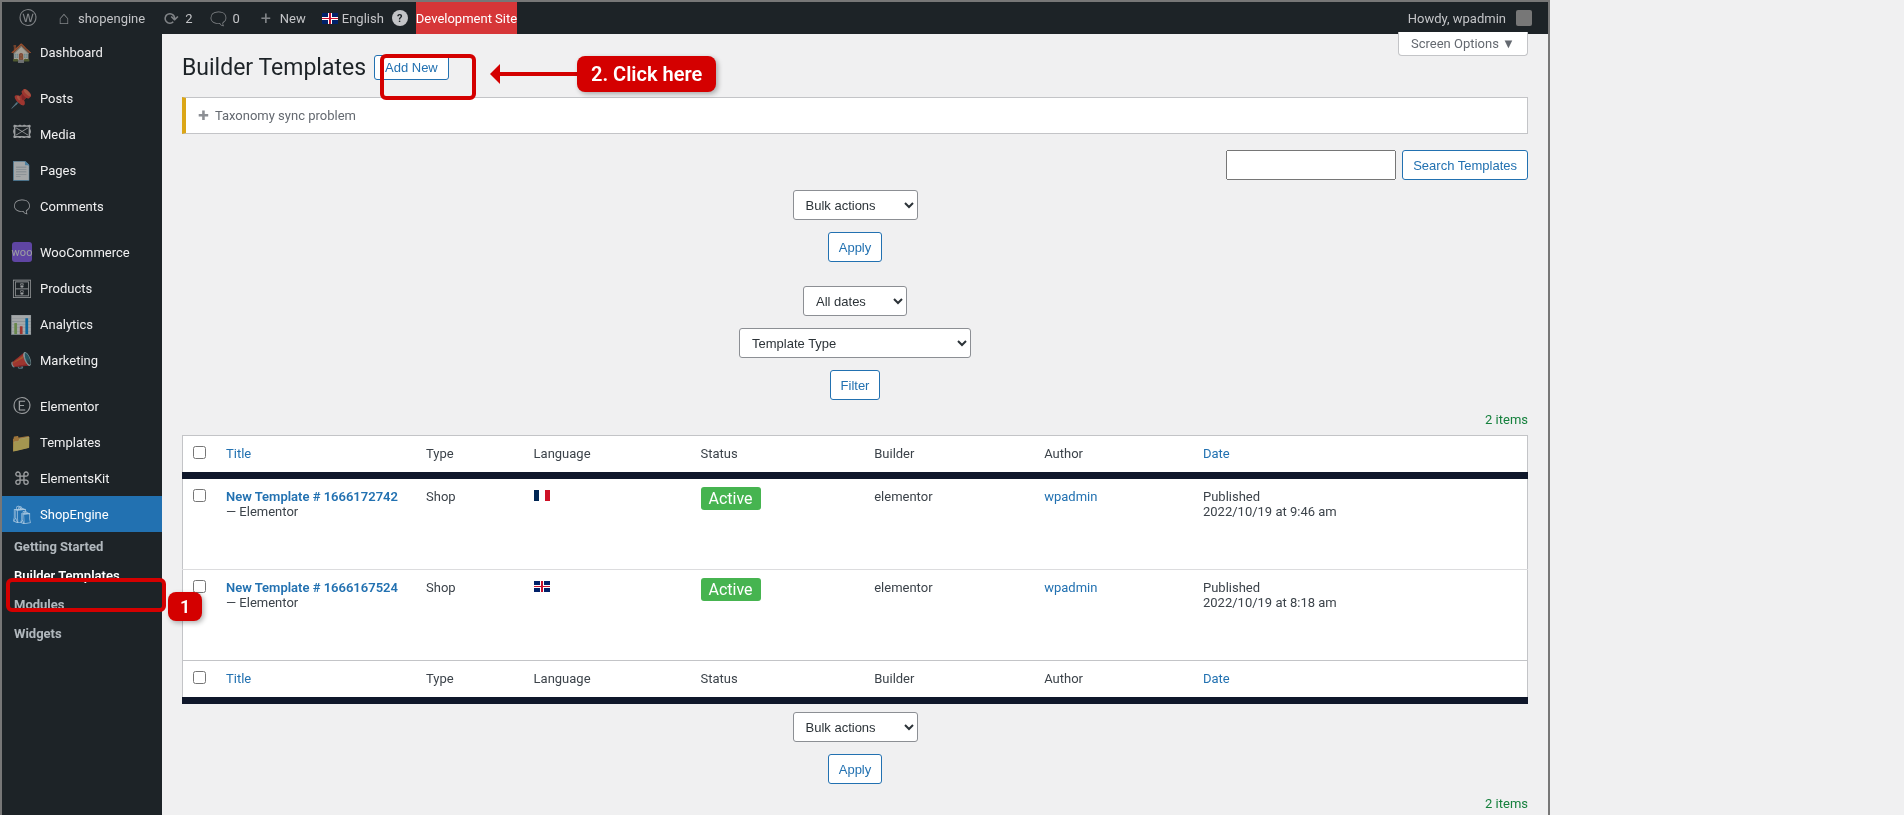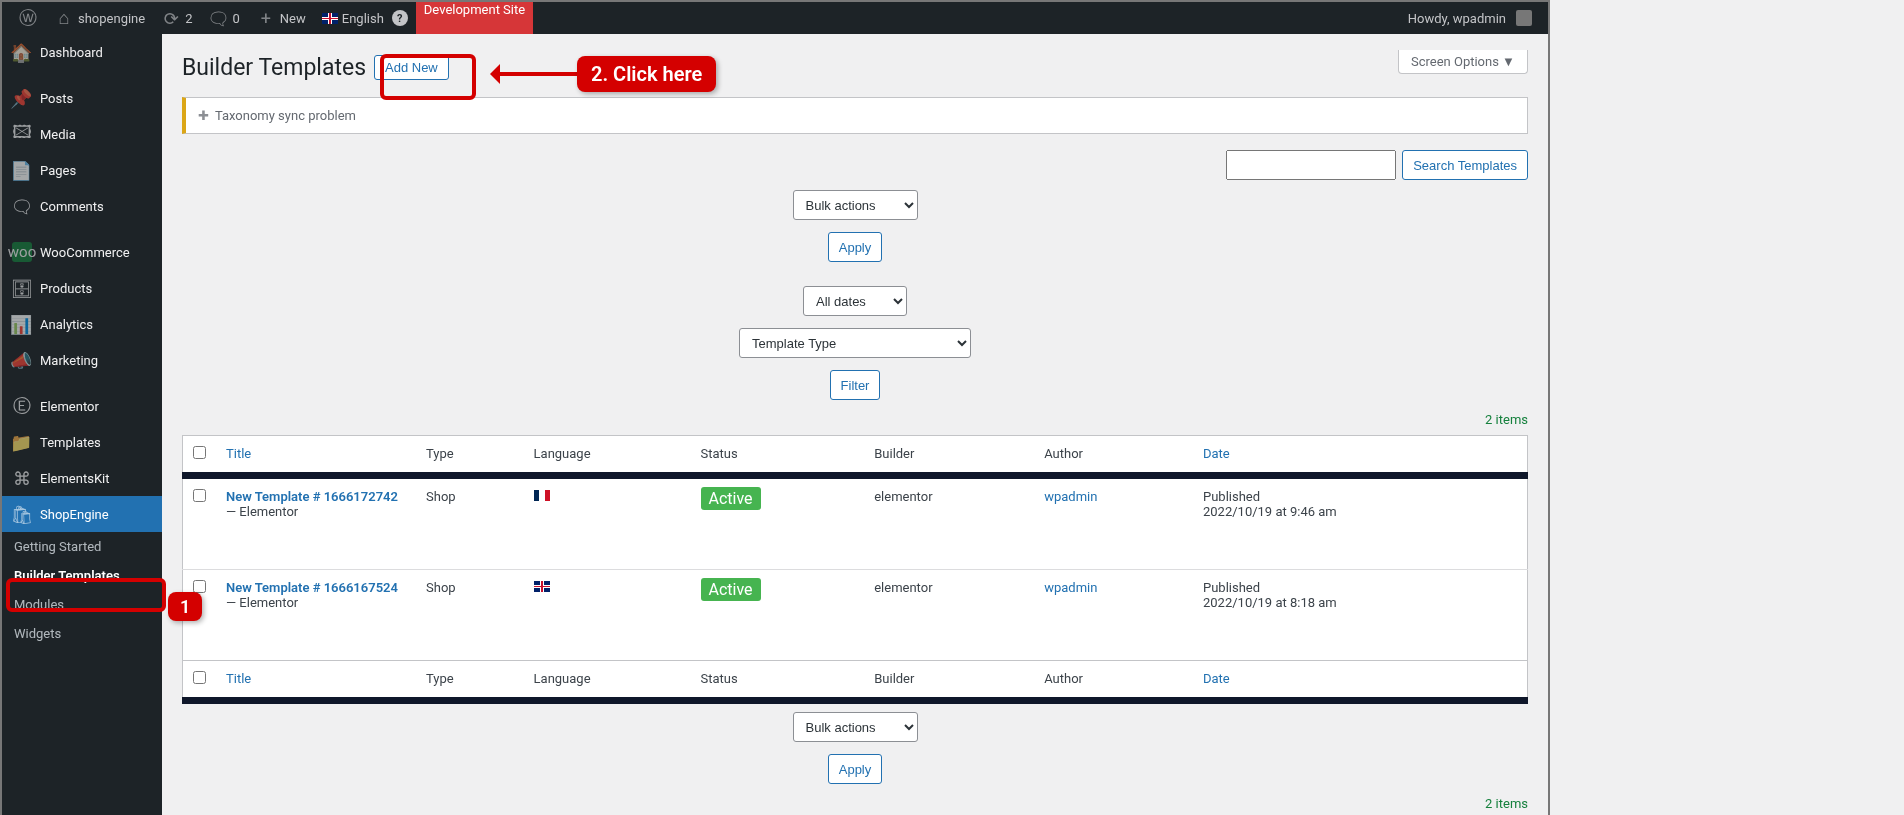--- a/index.html
+++ b/index.html
@@ -2,45 +2,45 @@
 <html><head>
 <meta charset="utf-8">
 <style>
 * { box-sizing: border-box; margin: 0; padding: 0; }
 body { font-family: -apple-system, BlinkMacSystemFont, "Segoe UI", Roboto, sans-serif; font-size: 13px; background: #f0f0f1; color: #3c434a; }
 
 
 .admin-bar { height: 32px; background: #1d2327; color: #c3c4c7; display: flex; align-items: center; padding: 0 8px; font-size: 13px; justify-content: space-between; }
 .admin-bar-left { display: flex; align-items: center; gap: 0; }
 .admin-bar-item { display: flex; align-items: center; gap: 4px; padding: 0 8px; height: 32px; cursor: pointer; }
-.dev-badge { background: #d63638; color: #fff; padding: 0 8px; height: 32px; display: flex; align-items: flex-start; }
+.dev-badge { background: #d63638; color: #fff; padding: 0 0; height: 32px; display: flex; align-items: center; }
 .admin-bar-right { display: flex; align-items: center; }
 .avatar { width: 16px; height: 16px; background: #777; border-radius: 2px; margin-left: 6px; }
 .flag { display: inline-block; width: 16px; height: 11px; }
 .flag-uk { background: linear-gradient(#012169 0 0); position: relative; }
 .flag-uk::before { content: ""; position: absolute; inset: 0; background: linear-gradient(to bottom, transparent 40%, #fff 40%, #fff 60%, transparent 60%), linear-gradient(to right, transparent 40%, #fff 40%, #fff 60%, transparent 60%); }
 .flag-uk::after { content: ""; position: absolute; inset: 0; background: linear-gradient(to bottom, transparent 44%, #c8102e 44%, #c8102e 56%, transparent 56%), linear-gradient(to right, transparent 44%, #c8102e 44%, #c8102e 56%, transparent 56%); }
 .flag-fr { background: linear-gradient(to right, #002654 0 33%, #fff 33% 66%, #ce1126 66%); }
 
 
 .wrap { display: flex; }
 .sidebar { width: 160px; background: #1d2327; color: #f0f0f1; min-height: calc(100vh - 32px); }
 .sidebar-item { display: flex; align-items: center; gap: 8px; padding: 8px 10px; cursor: pointer; color: #f0f0f1; position: relative; }
 .sidebar-item.active { background: #2271b1; color: #fff; }
 .sidebar-item.active::after { content: ""; position: absolute; right: -8px; top: 50%; transform: translateY(-50%); border: 8px solid transparent; border-right-color: #f0f0f1; }
-.sidebar-sub { padding: 7px 12px; font-size: 13px; color: rgba(240,246,252,0.7); cursor: pointer; }
+.sidebar-sub { padding: 7px 12px; font-size: 13px; color: rgba(240,246,252,0.7); cursor: pointer; font-weight: bold; }
 .sidebar-sub.current { color: #fff; font-weight: 600; }
 .icon { width: 20px; height: 20px; display: inline-flex; align-items: center; justify-content: center; font-size: 18px; opacity: 0.6; }
 
 
 .content { flex: 1; padding: 10px 20px 40px 20px; }
 .page-header { display: flex; align-items: center; gap: 8px; margin: 10px 0 16px 0; }
 .page-title { font-size: 23px; font-weight: 400; color: #1d2327; }
 .add-new-btn { border: 1px solid #2271b1; color: #2271b1; background: #fff; padding: 4px 10px; font-size: 13px; border-radius: 3px; cursor: pointer; }
-.screen-options { position: absolute; right: 20px; top: 48px; border: 1px solid #c3c4c7; border-top: none; background: #fff; padding: 4px 12px; font-size: 13px; cursor: pointer; border-radius: 0 0 4px 4px; color: #646970; }
+.screen-options { position: absolute; right: 20px; top: 30px; border: 1px solid #c3c4c7; border-top: none; background: #fff; padding: 4px 12px; font-size: 13px; cursor: pointer; border-radius: 0 0 4px 4px; color: #646970; }
 
 .notice { border: 1px solid #c3c4c7; border-left: 4px solid #dba617; background: #fff; padding: 10px 12px; margin-bottom: 16px; display: flex; align-items: center; gap: 6px; color: #646970; }
 
 .subsubsub { margin: 8px 0 10px 0; font-size: 13px; }
 .subsubsub a { color: #2271b1; text-decoration: none; }
 .subsubsub .count { color: #50575e; }
 .sep { color: #c3c4c7; padding: 0 4px; }
 
 .tablenav { display: flex; align-items: center; gap: 12px; margin-bottom: 8px; flex-direction: column; }
 .tablenav .right { margin-left: auto; color: #15803d; }
@@ -134,21 +134,21 @@
     <div class="sidebar-item">
           <span class="icon">📄</span>
           <span>Pages</span>
         </div>
     <div class="sidebar-item">
           <span class="icon">🗨</span>
           <span>Comments</span>
         </div>
     <div style="height:10px"></div>
     <div class="sidebar-item">
-          <span class="icon" style="font-size:15px;background:#15803d;border-radius:3px;padding:1px 3px;">woo</span>
+          <span class="icon" style="font-size:11px;background:#8b5cf6;border-radius:3px;padding:1px 3px;">woo</span>
           <span>WooCommerce</span>
         </div>
     <div class="sidebar-item">
           <span class="icon">🗄</span>
           <span>Products</span>
         </div>
     <div class="sidebar-item">
           <span class="icon">📊</span>
           <span>Analytics</span>
         </div>

